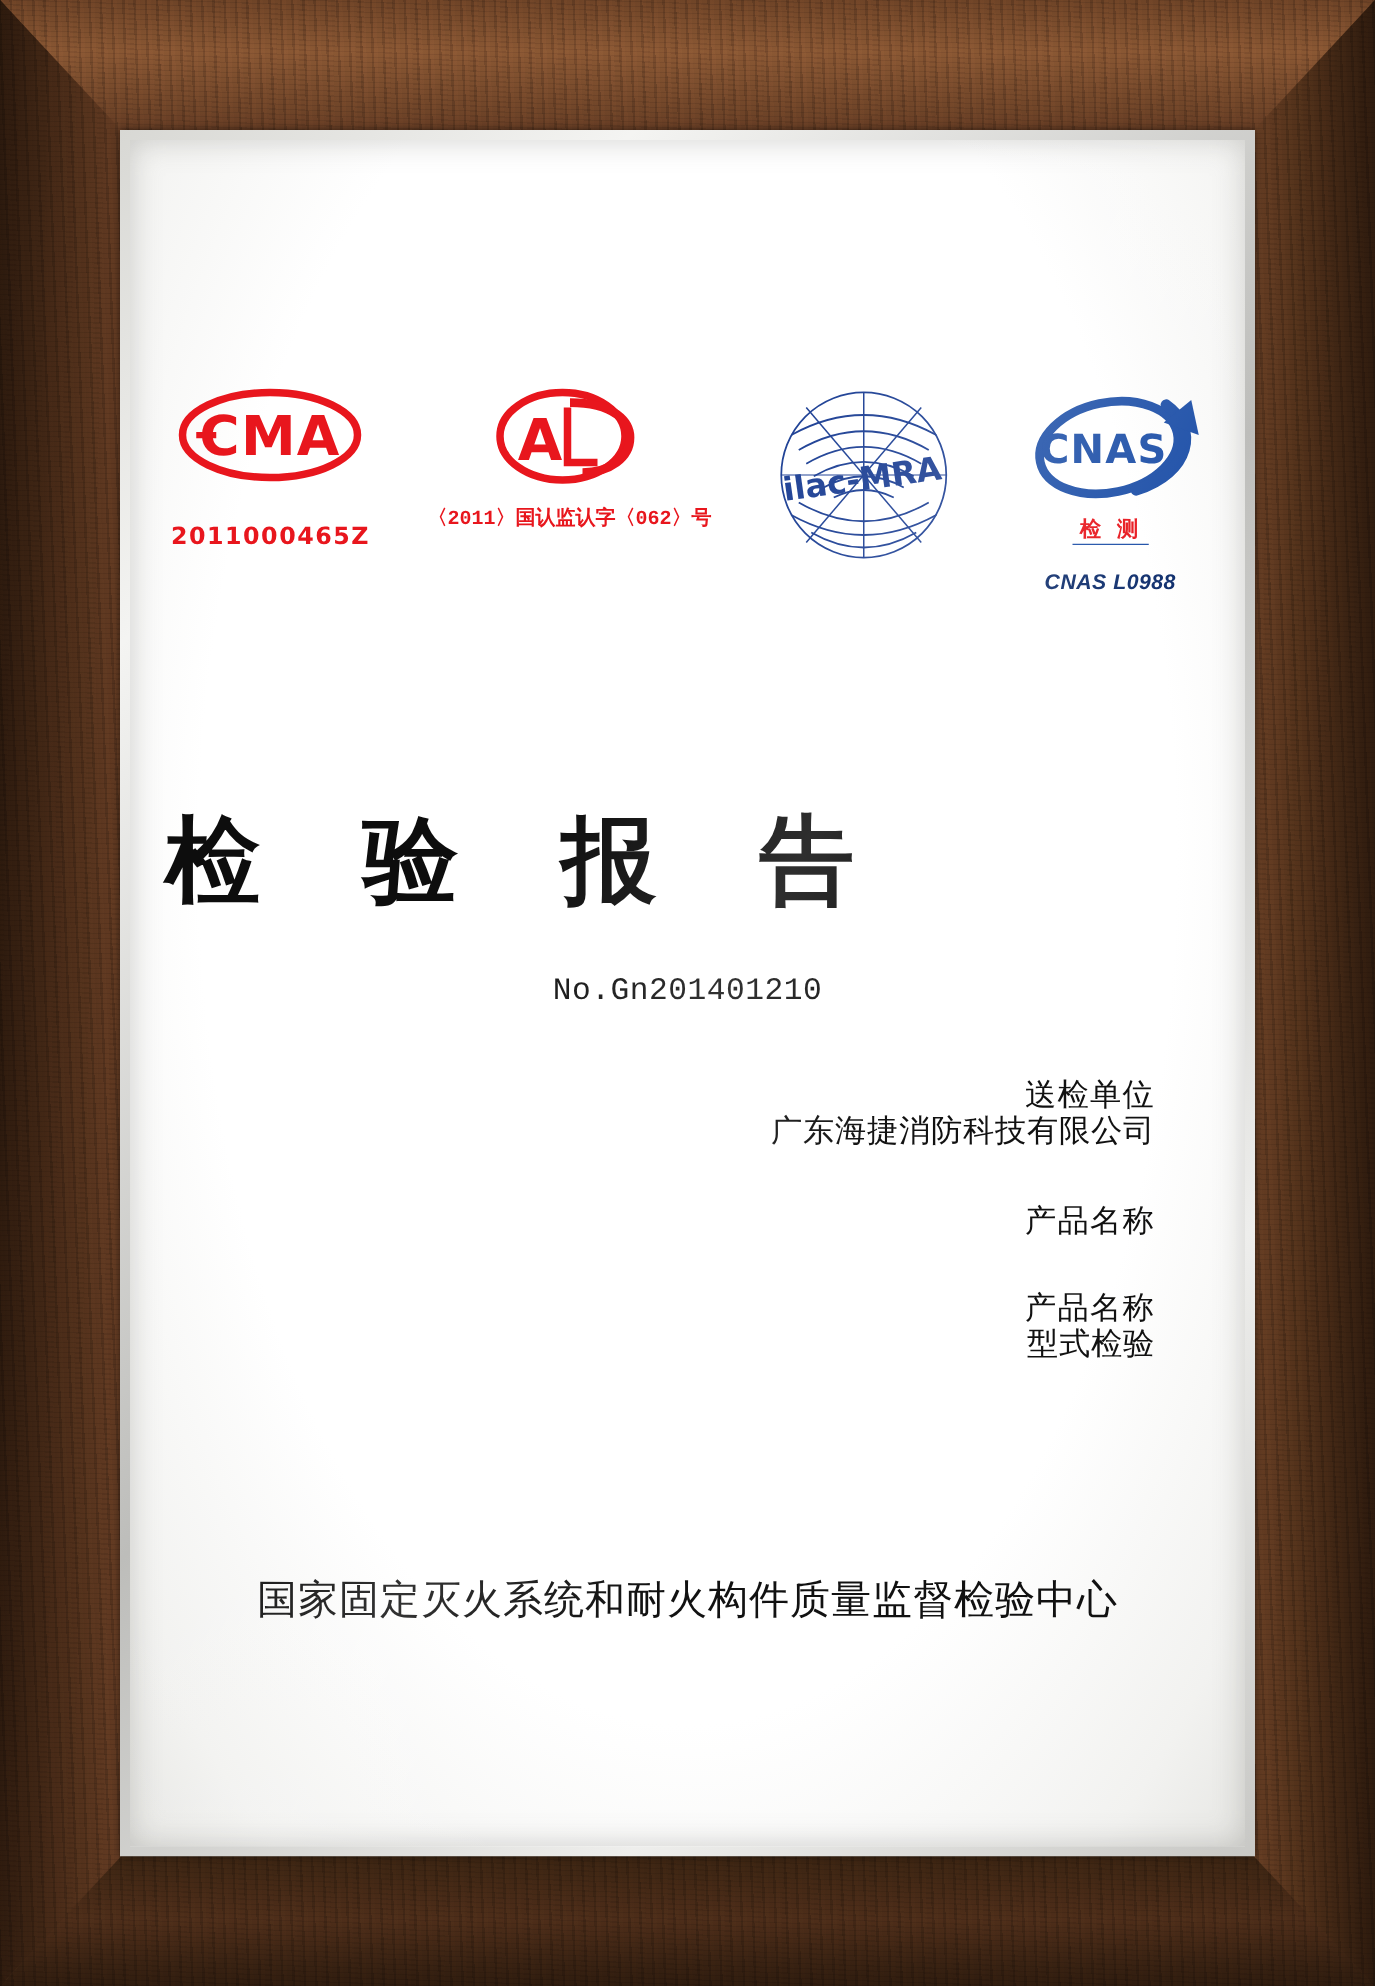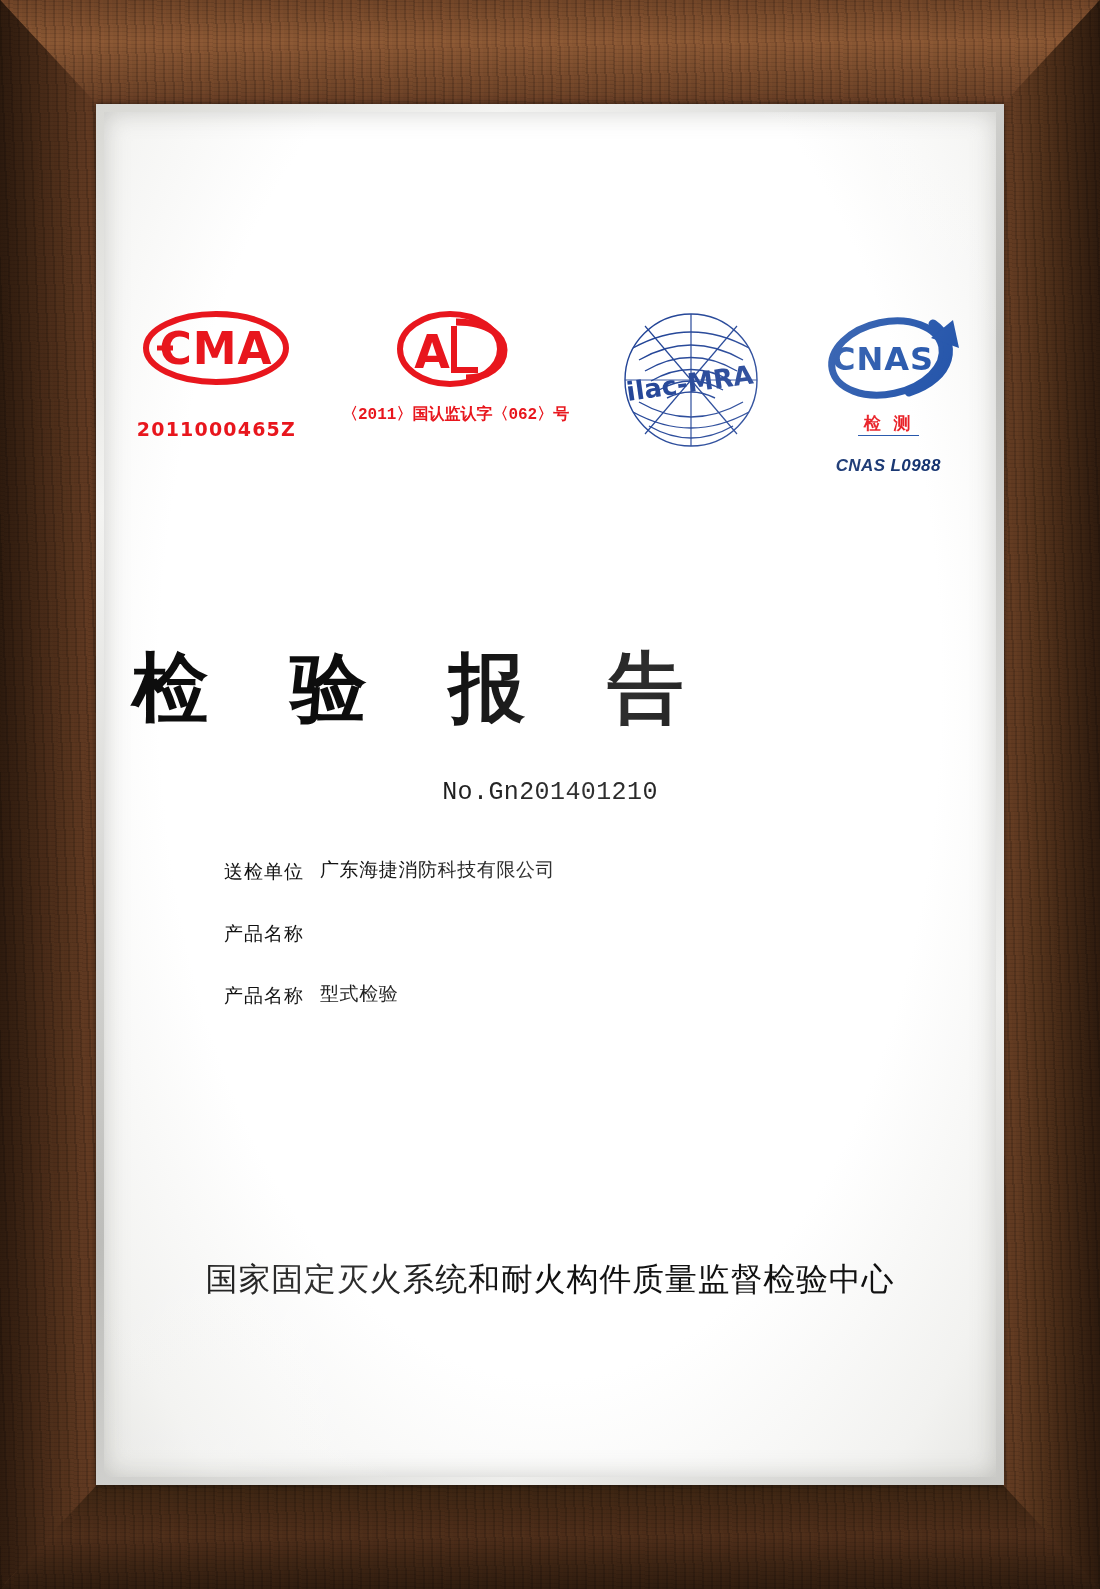--- a/index.html
+++ b/index.html
@@ -193,24 +193,25 @@
   .fields {
     position: absolute;
     top: 748px;
     left: 120px;
     width: 700px;
   }
   .field-row {
     display: flex;
     align-items: flex-end;
     margin-bottom: 38px;
-    font-size: 19px;
+    font-size: 25px;
     color: #111;
     font-family: "DejaVu Sans", sans-serif;
     line-height: 1.25;
+    flex-direction: column;
   }
   .field-label {
     letter-spacing: 1px;
     white-space: nowrap;
   }
   .field-value {
     margin-left: 16px;
     letter-spacing: 0.6px;
     white-space: nowrap;
     font-family: Liberation Mono, monospace;

